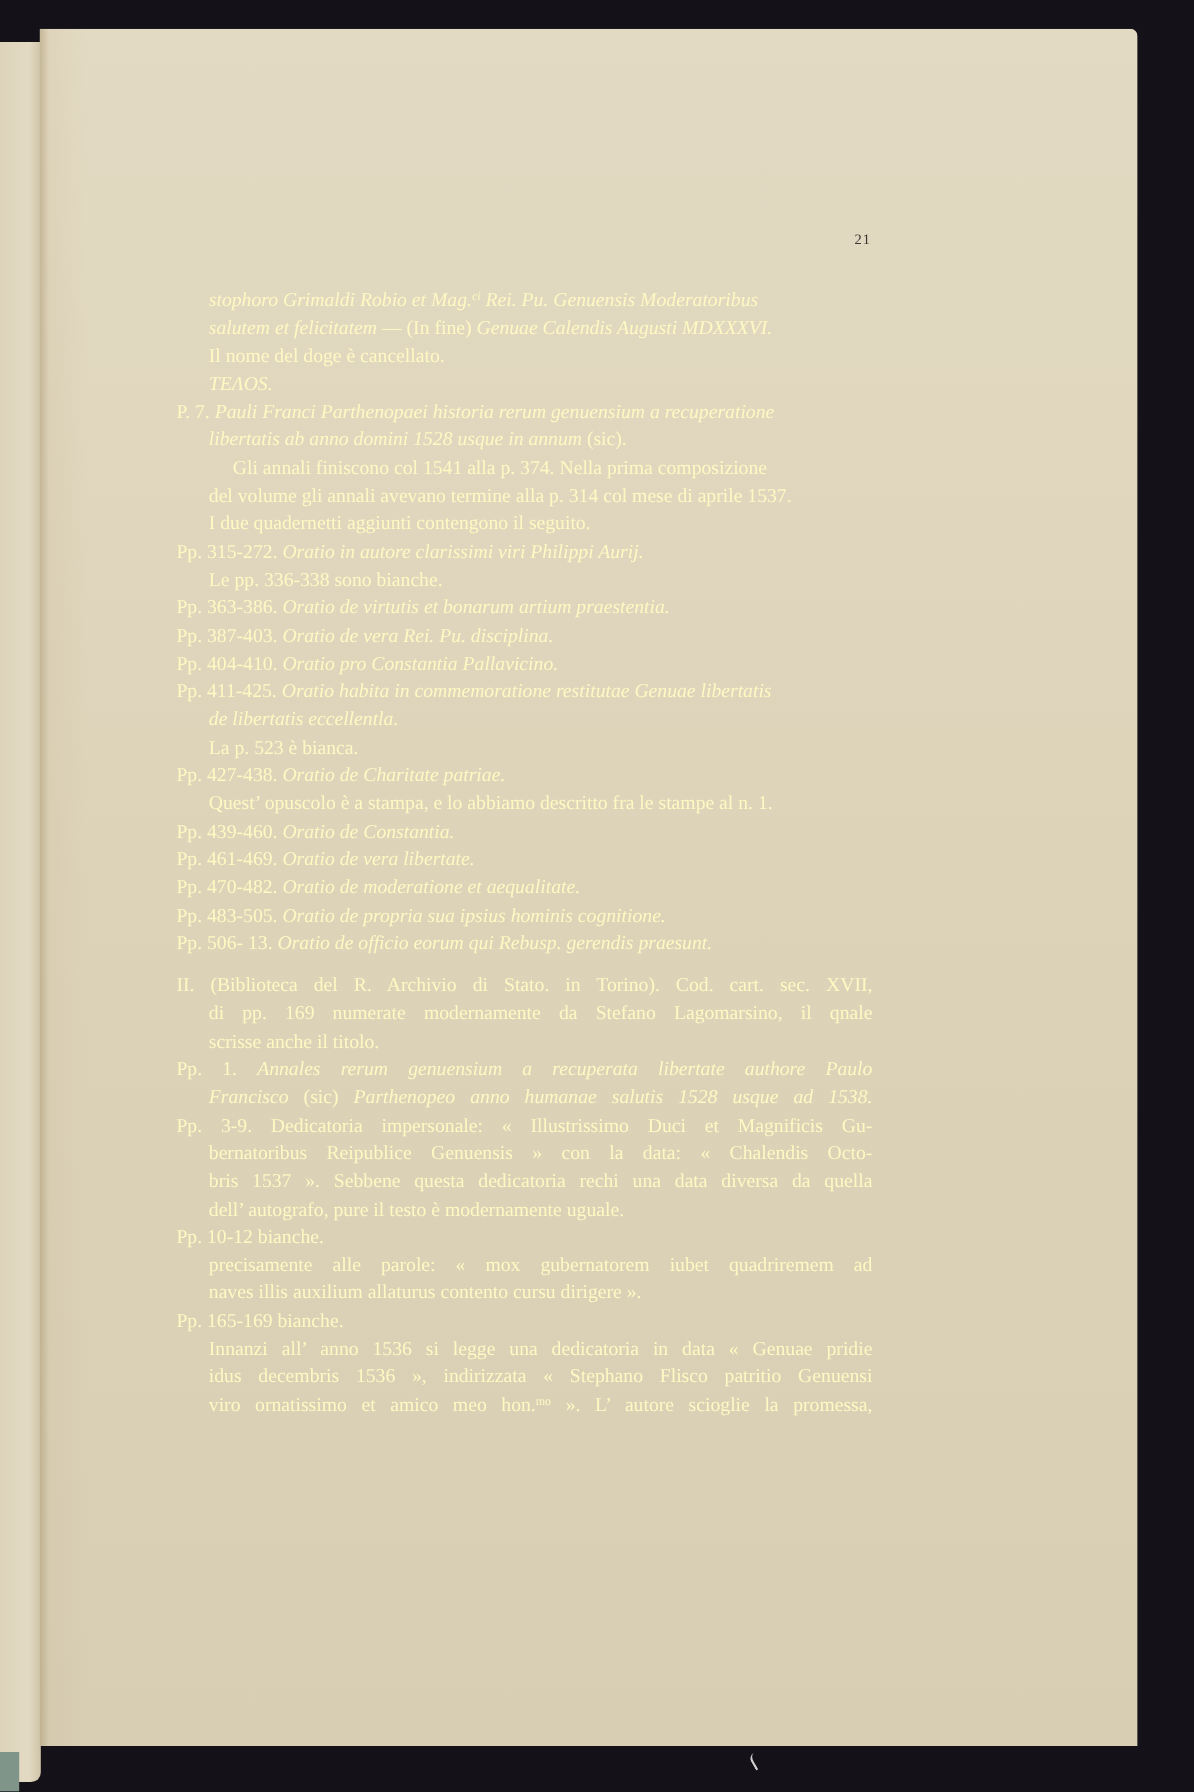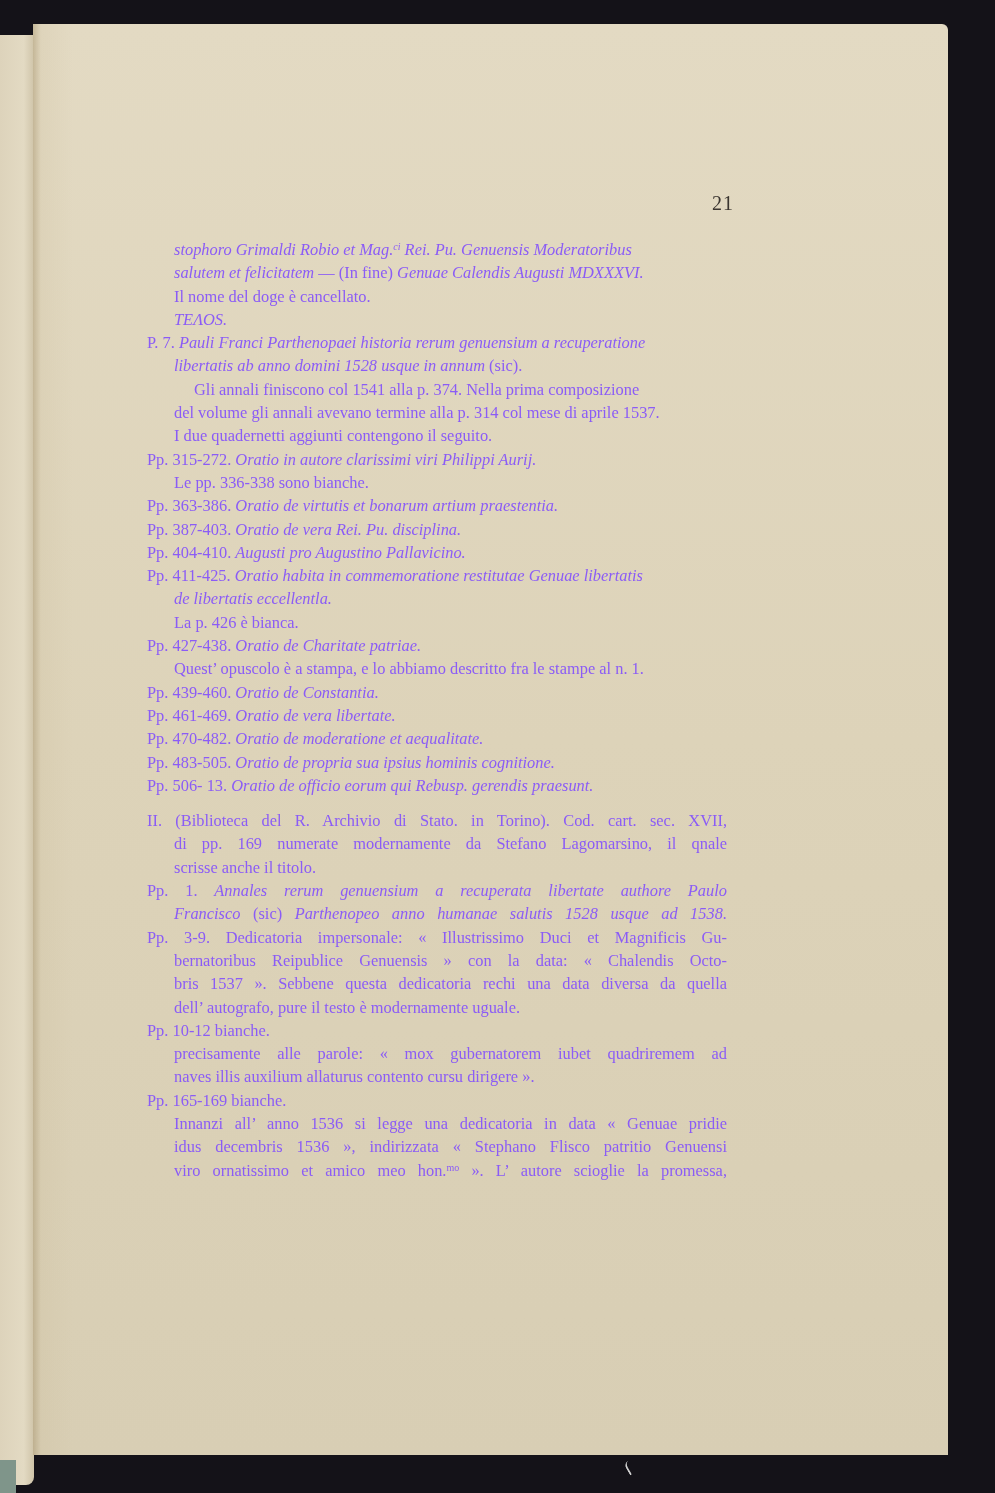--- a/index.html
+++ b/index.html
@@ -18,26 +18,26 @@
     background: #7f958a;
   }
   .page {
     position: absolute; left: 33px; top: 24px; width: 915px; height: 1431px;
     background:
       linear-gradient(90deg, rgba(160,140,100,0.45) 0px, rgba(200,185,150,0.18) 8px, rgba(0,0,0,0) 40px),
       linear-gradient(180deg, #e3dac3 0%, #ddd3b9 50%, #d8ceb4 100%);
     border-radius: 0 6px 0 0;
   }
   .page-number {
-    position: absolute; left: 712px; top: 192px; font-size: 20px; color: #3b3530;
+    position: absolute; left: 712px; top: 192px; font-size: 12px; color: #3b3530;
     letter-spacing: 1px;
   }
   .text {
     position: absolute; left: 147px; top: 238px; width: 580px;
-    font-size: 16.4px; line-height: 23.3px; color: #8b5cf6;
+    font-size: 16.4px; line-height: 23.3px; color: #fef9c3;
   }
   .line { white-space: nowrap; height: 23.3px; }
   .line.justify { text-align: justify; text-align-last: justify; white-space: normal; }
   .ind1 { padding-left: 27px; }
   .ind2 { padding-left: 47px; }
   .gap { height: 12px; }
   i { font-style: italic; }
   sup { font-size: 10px; vertical-align: 5px; line-height: 0; }
   .mark {
     position: absolute; left: 626px; top: 1460px; width: 8px; height: 14px;
@@ -61,24 +61,24 @@
     <div class="line ind1"><i>TEΛOS.</i></div>
     <div class="line"><span>P. 7. </span><i>Pauli Franci Parthenopaei historia rerum genuensium a recuperatione</i></div>
     <div class="line ind1"><i>libertatis ab anno domini 1528 usque in annum</i><span> (sic).</span></div>
     <div class="line ind2"><span>Gli annali finiscono col 1541 alla p. 374. Nella prima composizione</span></div>
     <div class="line ind1"><span>del volume gli annali avevano termine alla p. 314 col mese di aprile 1537.</span></div>
     <div class="line ind1"><span>I due quadernetti aggiunti contengono il seguito.</span></div>
     <div class="line"><span>Pp. 315-272. </span><i>Oratio in autore clarissimi viri Philippi Aurij.</i></div>
     <div class="line ind1"><span>Le pp. 336-338 sono bianche.</span></div>
     <div class="line"><span>Pp. 363-386. </span><i>Oratio de virtutis et bonarum artium praestentia.</i></div>
     <div class="line"><span>Pp. 387-403. </span><i>Oratio de vera Rei. Pu. disciplina.</i></div>
-    <div class="line"><span>Pp. 404-410. </span><i>Augusti pro Augustino Pallavicino.</i></div>
+    <div class="line"><span>Pp. 404-410. </span><i>Oratio pro Constantia Pallavicino.</i></div>
     <div class="line"><span>Pp. 411-425. </span><i>Oratio habita in commemoratione restitutae Genuae libertatis</i></div>
     <div class="line ind1"><i>de libertatis eccellentla.</i></div>
-    <div class="line ind1"><span>La p. 426 è bianca.</span></div>
+    <div class="line ind1"><span>La p. 523 è bianca.</span></div>
     <div class="line"><span>Pp. 427-438. </span><i>Oratio de Charitate patriae.</i></div>
     <div class="line ind1"><span>Quest’ opuscolo è a stampa, e lo abbiamo descritto fra le stampe al n. 1.</span></div>
     <div class="line"><span>Pp. 439-460. </span><i>Oratio de Constantia.</i></div>
     <div class="line"><span>Pp. 461-469. </span><i>Oratio de vera libertate.</i></div>
     <div class="line"><span>Pp. 470-482. </span><i>Oratio de moderatione et aequalitate.</i></div>
     <div class="line"><span>Pp. 483-505. </span><i>Oratio de propria sua ipsius hominis cognitione.</i></div>
     <div class="line"><span>Pp. 506- 13. </span><i>Oratio de officio eorum qui Rebusp. gerendis praesunt.</i></div>
     <div class="gap"></div>
     <div class="line justify"><span>II. (Biblioteca del R. Archivio di Stato. in Torino). Cod. cart. sec. XVII,</span></div>
     <div class="line ind1 justify"><span>di pp. 169 numerate modernamente da Stefano Lagomarsino, il qnale</span></div>

